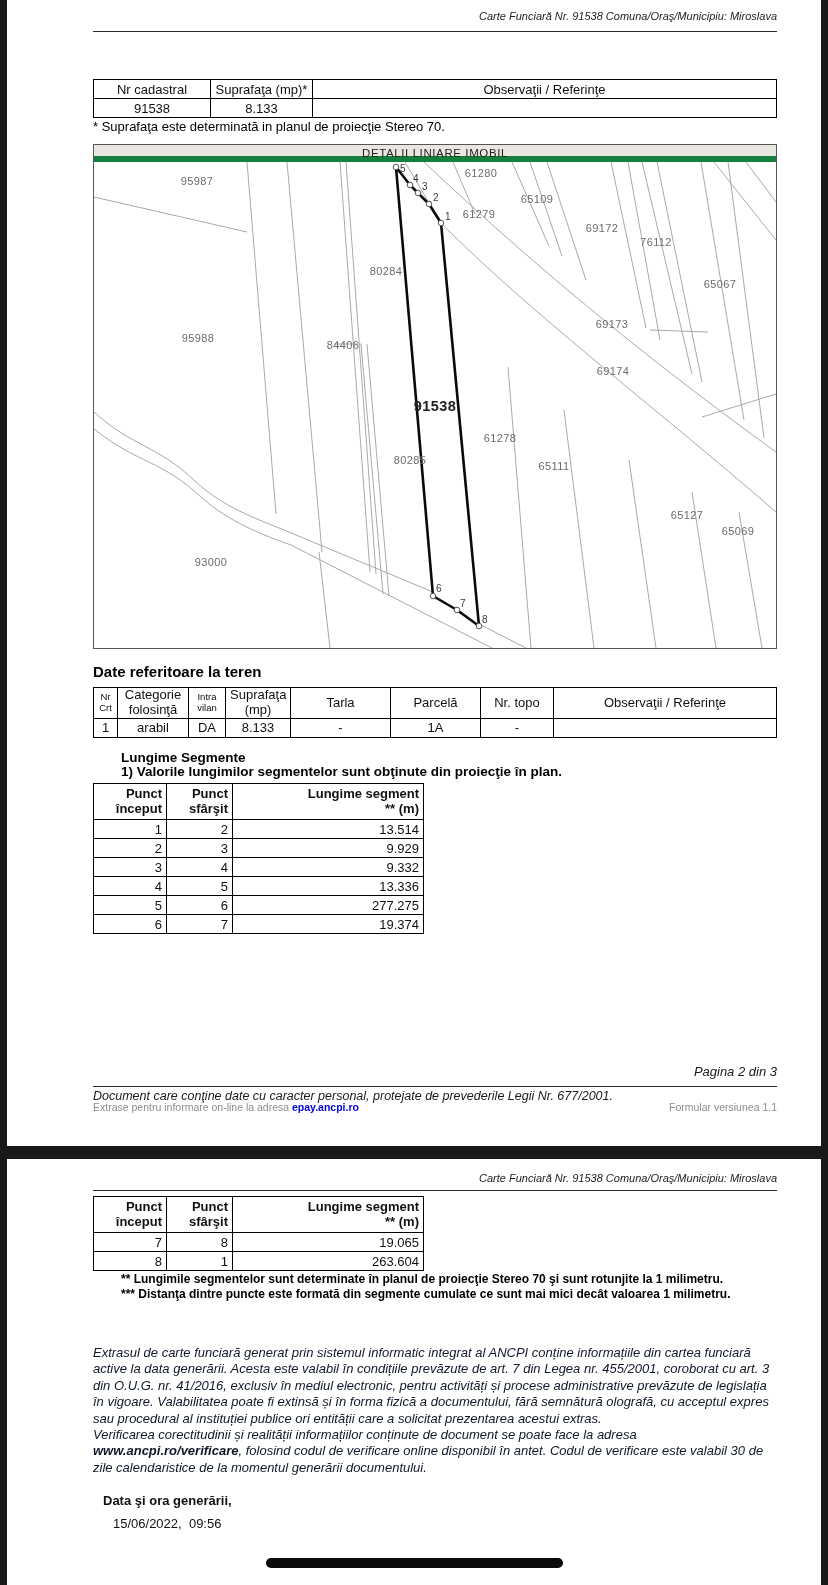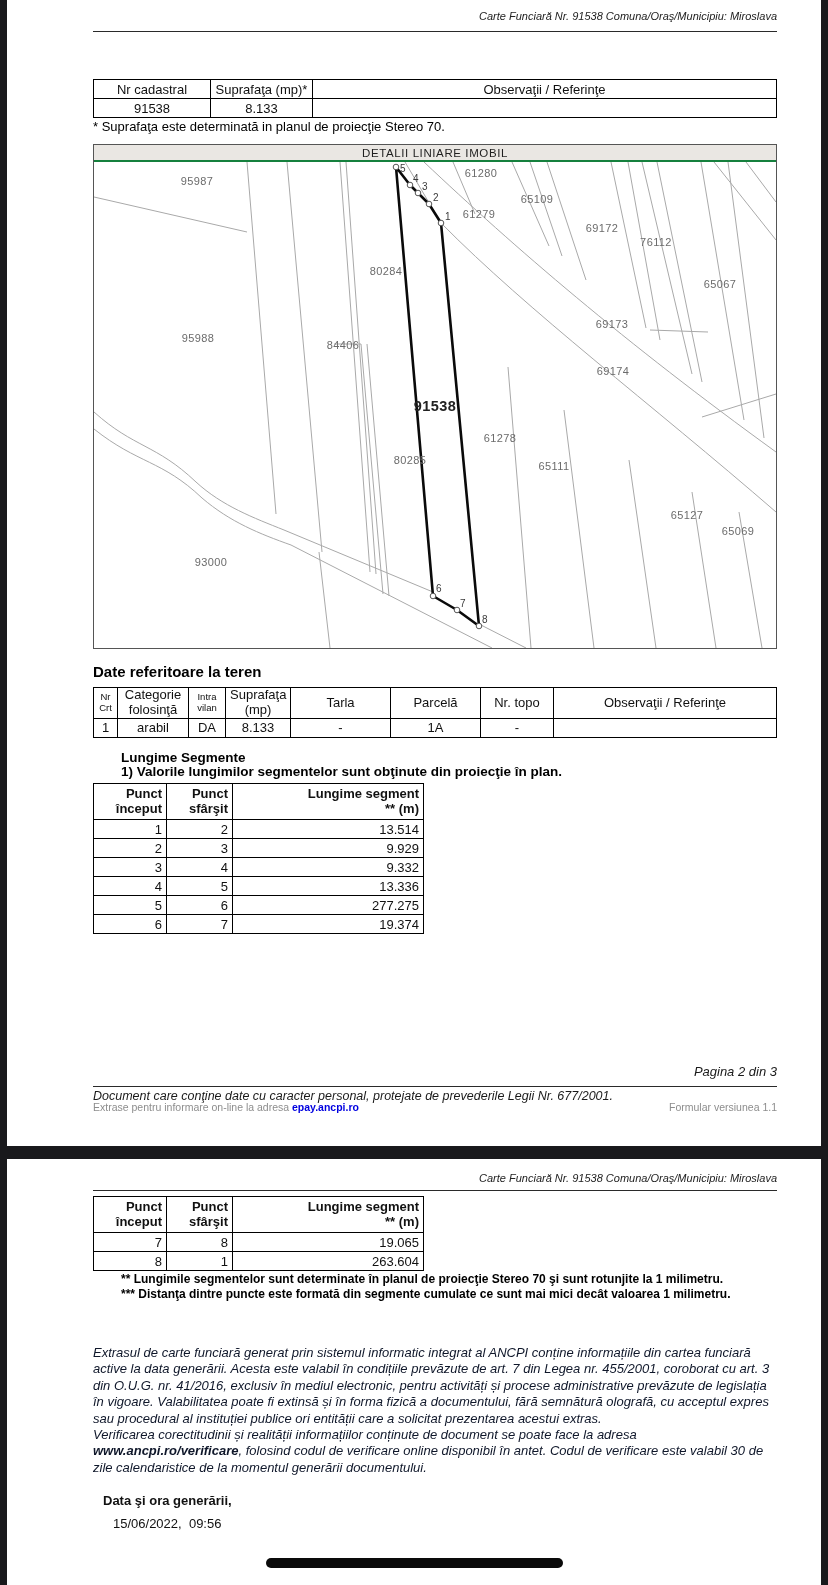--- a/index.html
+++ b/index.html
@@ -24,21 +24,21 @@
   table, th, td { border:1.4px solid #000; }
   td { font-size:13px; padding:0 4px; height:19px; vertical-align:middle; overflow:hidden; }
   .c { text-align:center; } .r { text-align:right; }
   .h2l span { display:block; line-height:1.15; }
   .small-h { font-size:9.5px; line-height:1.1; }
   .seg-table td { height:19px; }
   .seg-head td { height:36px; font-weight:bold; }
 
   .map-frame { border:1.2px solid #555; background:#fff; }
   .map-band {
-    height:17px; background:#eae7e3; border-bottom:2px solid #15803d;
+    height:17px; background:#eae7e3; border-bottom:6px solid #15803d;
     text-align:center; font-size:11.5px; color:#1f1f1f; letter-spacing:0.6px;
     line-height:17px; font-weight:500;
   }
   .note { font-size:13px; color:#000;text-align:center; }
   .bold-note { font-size:12px; font-weight:bold; color:#000;padding-left:28px; }
   .footer-privacy { font-style:italic; font-size:12.5px; color:#1a1a1a; white-space:nowrap; }
   .footer-page { font-style:italic; font-size:13px; color:#1a1a1a; }
   .footer-small { font-size:10.5px; color:#8d8d8d; }
   .link-blue { color:#0000e0; font-weight:bold; text-decoration:none; }
   .legal { font-size:13px; line-height:16.4px; color:#0f172a; text-align:left;font-style:italic; }

